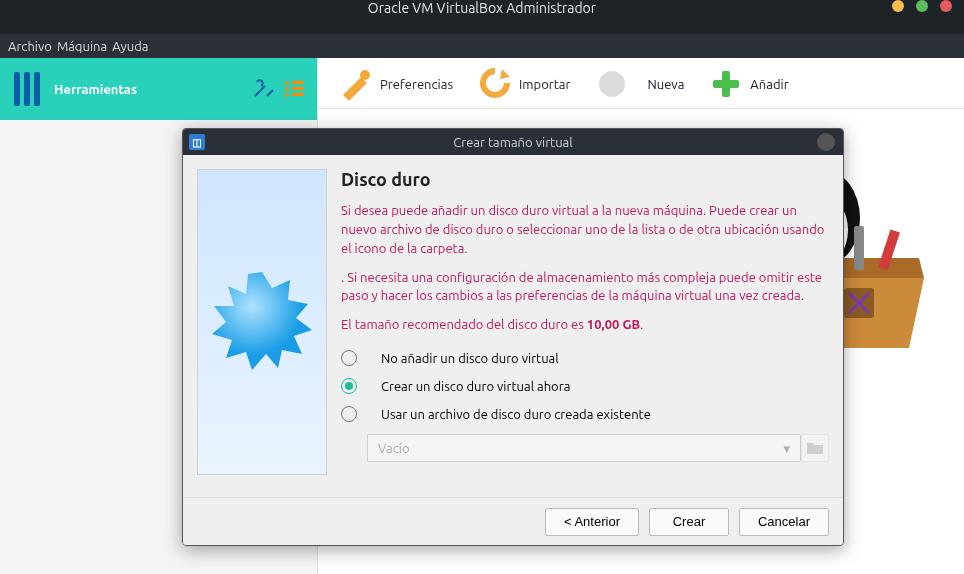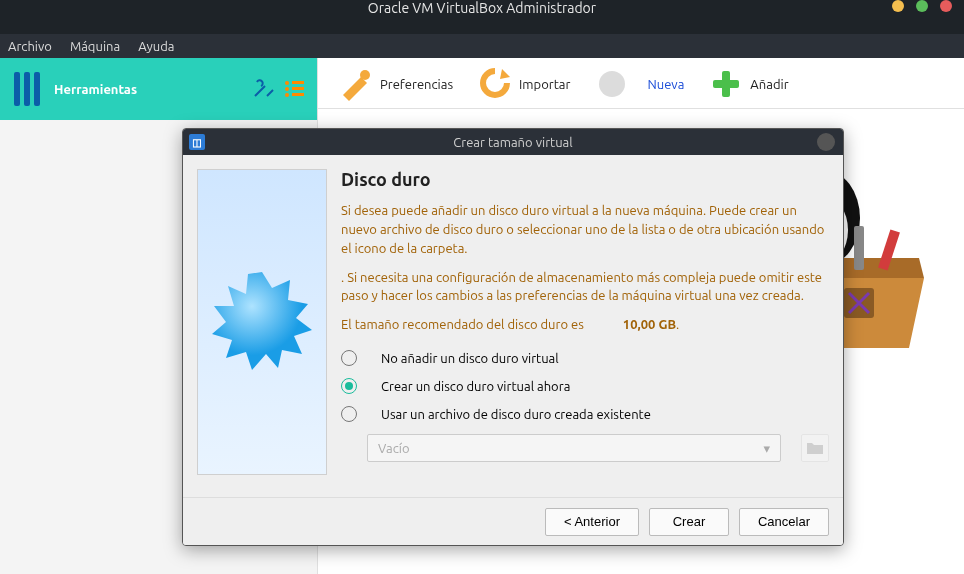--- a/index.html
+++ b/index.html
@@ -7,60 +7,60 @@
 
   
   .titlebar { background: #1e2328; height: 34px; display: flex; align-items: flex-start; justify-content: center; position: relative; color: #e6e6e6; font-size: 14px; }
   .window-controls { position: absolute; right: 12px; display: flex; gap: 12px; }
   .wc { width: 12px; height: 12px; border-radius: 50%; }
   .wc.min { background: #f4be4f; }
   .wc.max { background: #5bbd5b; }
   .wc.close { background: #e65c5c; }
 
   
-  .menubar { background: #2b3038; height: 24px; display: flex; align-items: center; padding: 0 8px; color: #d9d9d9; font-size: 13px; gap: 18px; }
+  .menubar { background: #2b3038; height: 24px; display: flex; align-items: center; padding: 0 8px; color: #d9d9d9; font-size: 13px; gap: 5px; }
   .menubar span { cursor: pointer; }
 
   
   .main { display: flex; height: calc(574px - 34px - 24px); background: #fff; }
   .sidebar { width: 318px; background: #f4f4f4; border-right: 1px solid #e0e0e0; }
   .tool-header { background: #29d0ba; height: 62px; display:flex; align-items:center; padding: 0 12px; color: #fff; font-weight: 600; gap: 10px; position: relative; }
   .tool-header .tool-icons { margin-left:auto; display:flex; gap:6px; align-items:center; }
   .tool-header svg { flex-shrink:0; }
   .right-pane { flex:1; position:relative; }
 
   
   .toolbar { display:flex; gap:22px; padding: 8px 18px 6px 18px; border-bottom:1px solid #e0e0e0; background:#fff; }
   .tb-item { display:flex; flex-direction:row; align-items:center; gap:4px; font-size:13px; color:#222; cursor:pointer; }
-  .tb-item.disabled { color:#1d4ed8;gap:15px; }
+  .tb-item.disabled { color:#0f172a;gap:15px; }
   .tb-icon { width:40px; height:36px; display:flex; align-items:center; justify-content:center; }
 
   
   .bg-illustration { position:absolute; right:10px; top:100px; width:200px; height:200px; z-index:1; }
 
   
   .modal { position:absolute; left:182px; top:128px; width:662px; height:418px; background:#efefef; border:1px solid #555; border-radius:4px; box-shadow:0 4px 18px rgba(0,0,0,0.35); z-index:10; display:flex; flex-direction:column; overflow:hidden; }
   .modal-title { background:#2b3038; color:#cfcfcf; height:26px; display:flex; align-items:center; justify-content:center; font-size:13px; position:relative; }
   .modal-title .modal-icon { position:absolute; left:6px; width:16px; height:16px; background:#2d7cd6; border-radius:2px; display:flex; align-items:center; justify-content:center; color:#fff; font-size:10px; font-weight:bold; }
   .modal-title .modal-close { position:absolute; right:8px; width:18px; height:18px; border-radius:50%; background:#555; }
   .modal-body { flex:1; display:flex; padding:14px; gap:14px; }
   .wizard-image { width:130px; height:306px; border:1px solid #cfcfcf; background:linear-gradient(180deg,#cfe6ff 0%,#e9f4ff 100%); display:flex; align-items:center; justify-content:center; }
   .wizard-content { flex:1; display:flex; flex-direction:column; }
   .wizard-content h2 { font-size:18px; font-weight:700; color:#222; margin-bottom:12px; }
-  .wizard-content p { font-size:13px; color:#a16207; line-height:1.45; margin-bottom:10px; }
+  .wizard-content p { font-size:13px; color:#be185d; line-height:1.45; margin-bottom:10px; }
   .wizard-content .radio-row { display:flex; align-items:center; gap:24px; padding:6px 0; font-size:13px; cursor:pointer; }
   .radio { width:16px; height:16px; border:1.5px solid #777; border-radius:50%; display:flex; align-items:center; justify-content:center; flex-shrink:0; }
   .radio.selected { border-color:#1abc9c; }
   .radio.selected::after { content:""; width:8px; height:8px; background:#1abc9c; border-radius:50%; }
-  .dropdown-row { display:flex; gap:20px; align-items:center; margin-top:6px; margin-left:26px; }
+  .dropdown-row { display:flex; gap:0; align-items:center; margin-top:6px; margin-left:26px; }
   .dropdown { flex:1; height:28px; border:1px solid #ccc; background:#f5f5f5; color:#aaa; display:flex; align-items:center; padding:0 10px; justify-content:space-between; border-radius:2px; }
   .folder-btn { width:28px; height:28px; border:1px solid #ddd; background:#f5f5f5; display:flex; align-items:center; justify-content:center; border-radius:2px; opacity:0.6; }
   .modal-footer { height:48px; border-top:1px solid #ddd; display:flex; align-items:center; justify-content:flex-end; gap:10px; padding:0 14px; background:#efefef; }
   .btn { height:28px; padding:0 18px; border:1px solid #bbb; background:#fafafa; font-size:13px; cursor:pointer; border-radius:2px; min-width:80px; }
-  strong { font-weight:700;margin-left:36px; }
+  strong { font-weight:700; }
 </style>
 </head>
 <body>
 
 <div class="titlebar">
   <span>Oracle VM VirtualBox Administrador</span>
   <div class="window-controls">
     <div class="wc min"></div>
     <div class="wc max"></div>
     <div class="wc close"></div>

